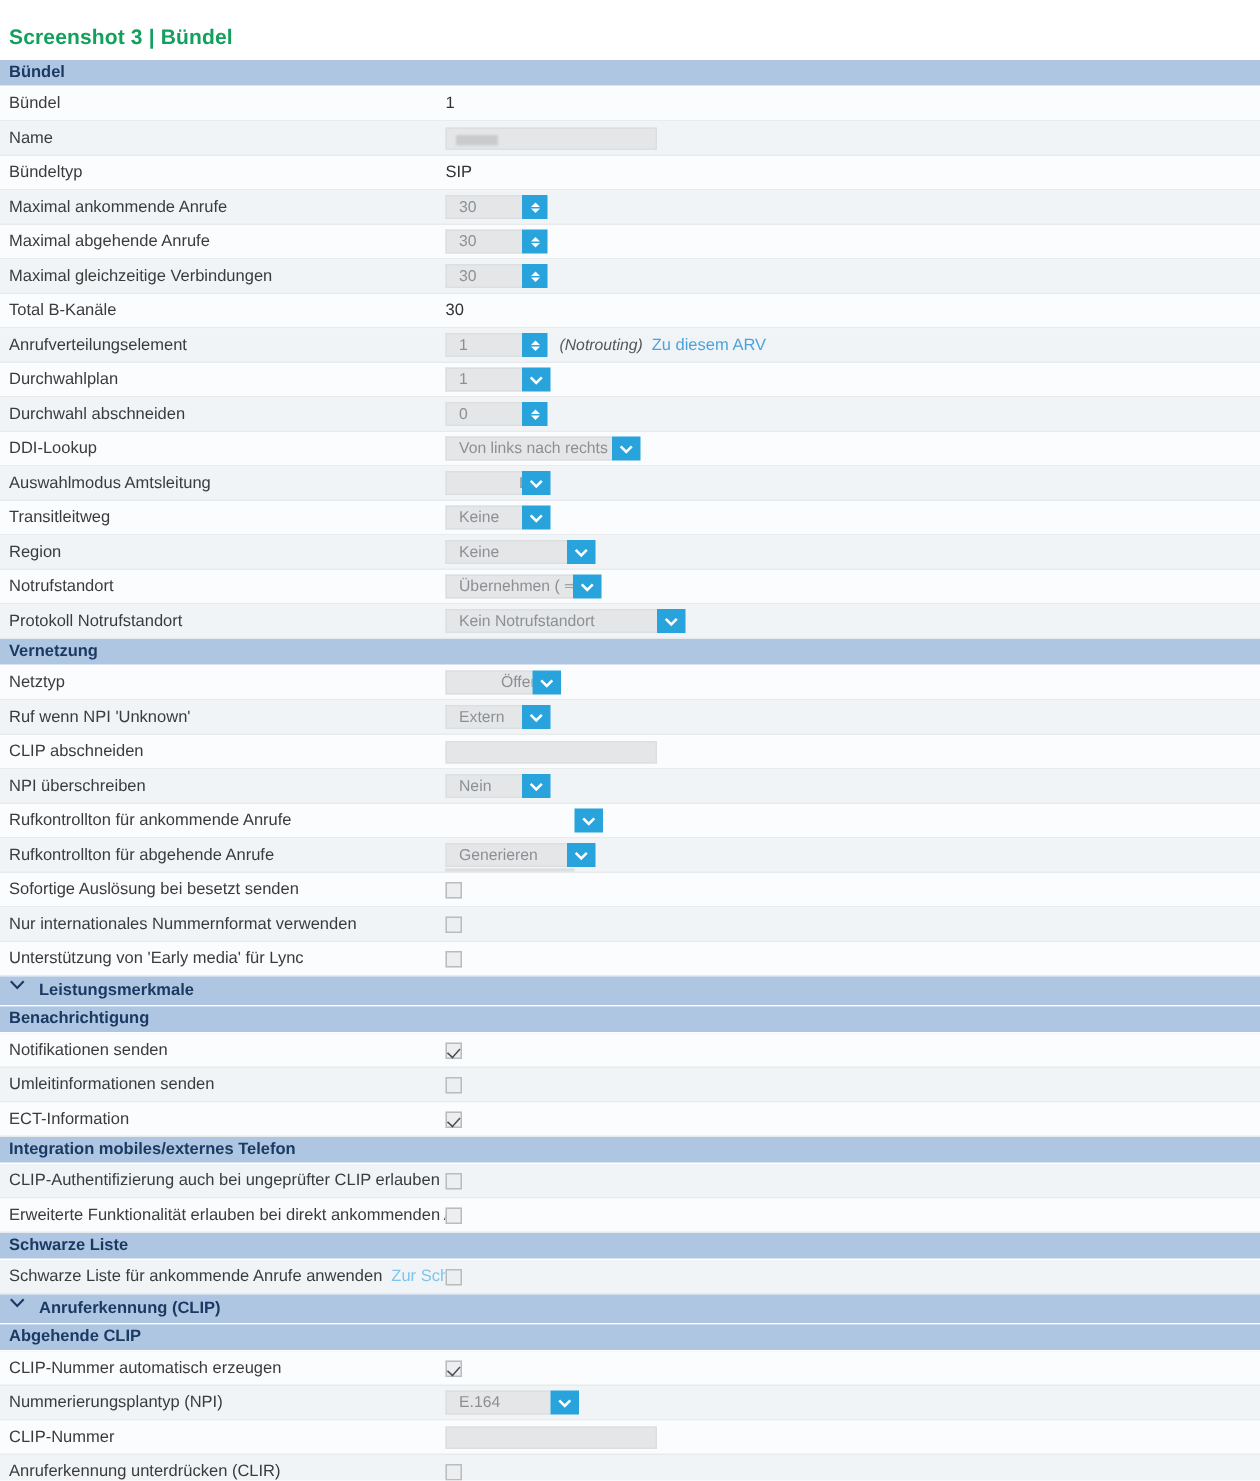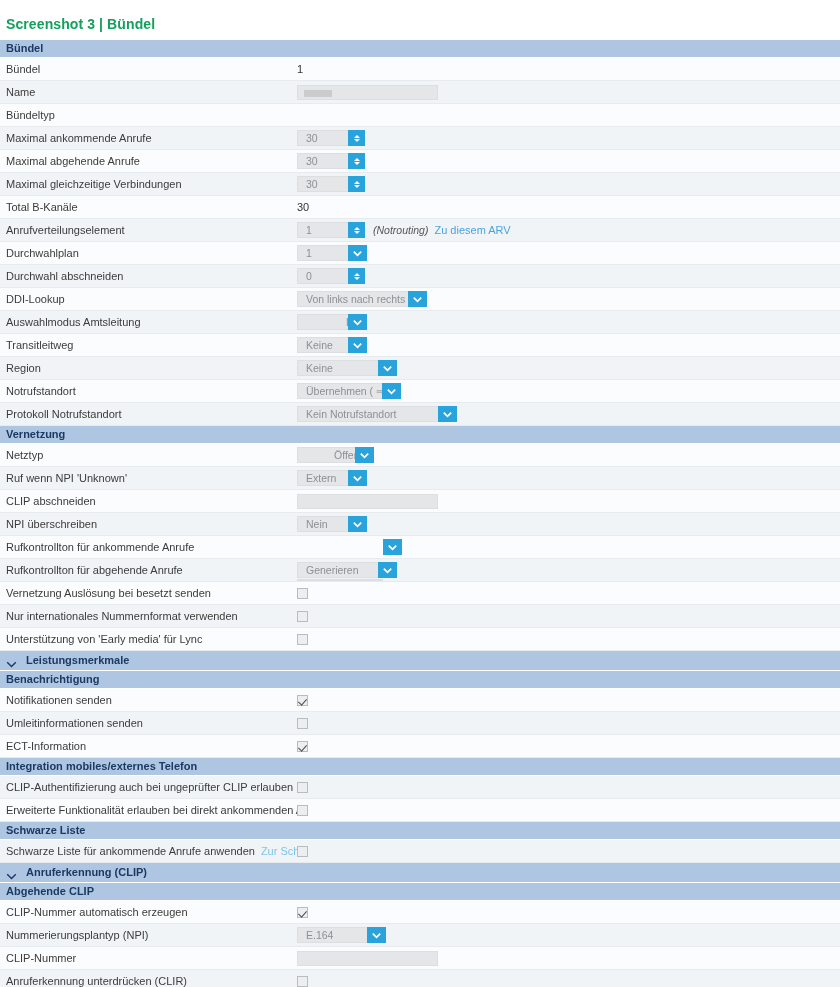--- a/index.html
+++ b/index.html
@@ -31,21 +31,21 @@
     height:17px;
     line-height:17px;
     padding:0 6px;
     border-bottom:1px solid #ffffff;
   }
   .sec-head.collapsible{
     height:19px;
     line-height:19px;
     padding-left:6px;
     display:flex;
-    align-items:flex-end;
+    align-items:flex-start;
     gap:9px;
   }
   .chev{
     display:inline-block;
     width:11px;height:11px;
     position:relative;
     flex:0 0 auto;
   }
   .chev svg{display:block}
 
@@ -196,20 +196,23 @@
         </div>
       </div>
       <div class="row alt">
         <div class="lbl">Name</div>
         <div class="val">
           <span class="inp w-wide"><span class="redact"></span></span>
         </div>
       </div>
       <div class="row">
         <div class="lbl">Bündeltyp</div>
+        <div class="val">
+          <span class="plain">SIP</span>
+        </div>
       </div>
       <div class="row alt">
         <div class="lbl">Maximal ankommende Anrufe</div>
         <div class="val">
           <div class="spin">
             <div class="sbox">30</div>
             <div class="sbtn">
               <i class="up"></i>
               <i class="dn"></i>
             </div>
@@ -432,21 +435,21 @@
             <div class="stext" style="width: 81px;">Generieren</div>
             <div class="sarrow">
               <svg width="11" height="11" viewBox="0 0 11 11">
                 <path d="M1.8 3.6 L5.5 7.3 L9.2 3.6" fill="none" stroke="#ffffff" stroke-width="1.7"></path>
               </svg>
             </div>
           </div>
         </div>
       </div>
       <div class="row">
-        <div class="lbl">Vernetzung Auslösung bei besetzt senden</div>
+        <div class="lbl">Sofortige Auslösung bei besetzt senden</div>
         <div class="val">
           <span class="cb"></span>
         </div>
       </div>
       <div class="row alt">
         <div class="lbl">Nur internationales Nummernformat verwenden</div>
         <div class="val">
           <span class="cb"></span>
         </div>
       </div>

